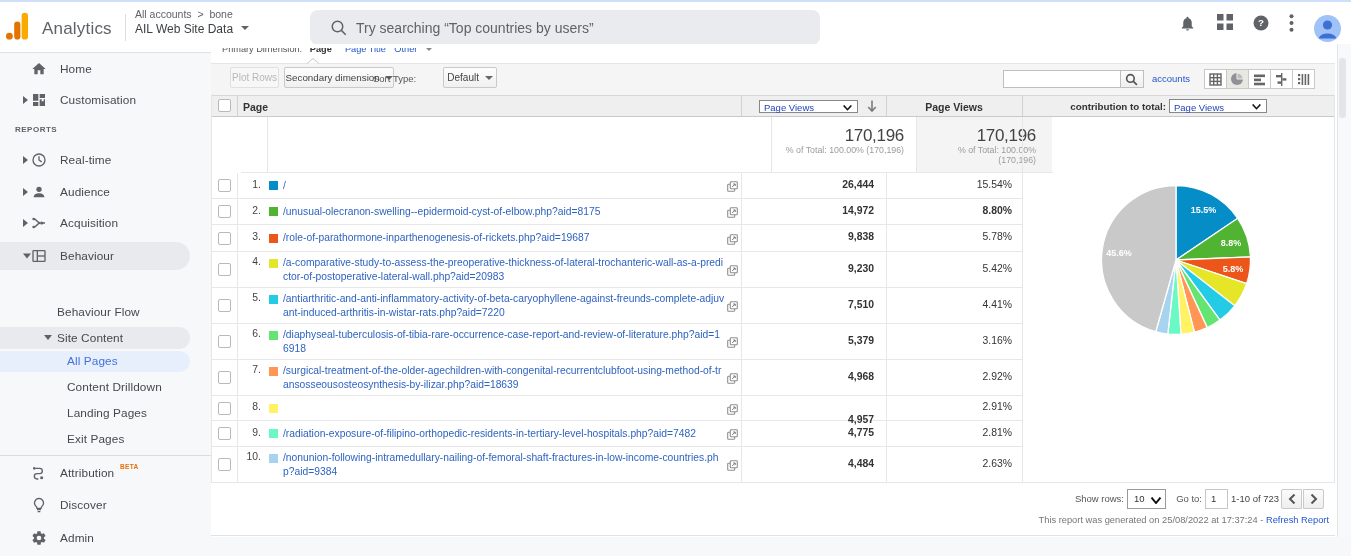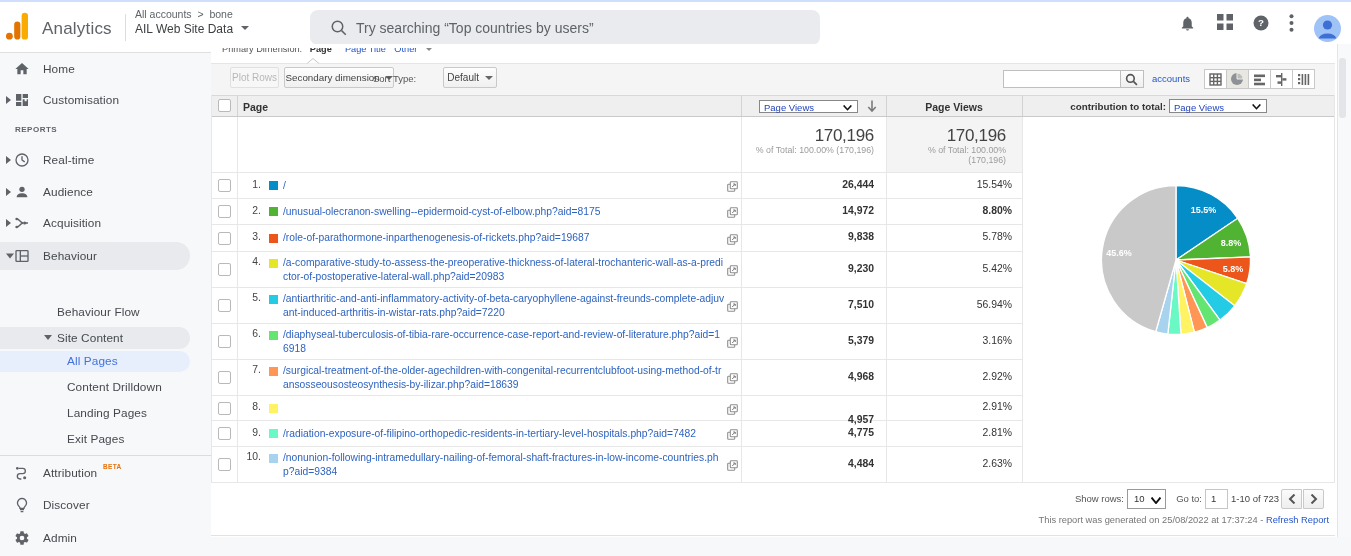--- a/index.html
+++ b/index.html
@@ -17,21 +17,21 @@
 #prop { position:absolute; left:135px; top:20px; font-size:12px; color:#3c4043; }
 #prop .caret { display:inline-block; margin-left:5px; vertical-align:3px; width:0; height:0; border-left:4.5px solid transparent; border-right:4.5px solid transparent; border-top:4.5px solid #5f6368; }
 #searchbar { position:absolute; left:310px; top:8px; width:510px; height:35px; background:#e9ebee; border-radius:8px; }
 #searchbar svg { position:absolute; left:20px; top:9px; }
 #searchbar .ph { position:absolute; left:46px; top:10px; font-size:14px; color:#5f6368; }
 .hicon { position:absolute; top:12px; color:#5f6368; }
 
 
 #sidebar { position:absolute; left:0; top:44px; width:211px; height:512px; background:#fff; }
 #sidenav { position:absolute; left:0; top:8px; width:211px; height:504px; background:#f7f8fa; border-top:1px solid #e0e0e0; }
-.nav-item { position:absolute; left:0; width:211px; height:28px; font-size:11.8px; letter-spacing:0.1px; color:#45494d; }
+.nav-item { position:absolute; left:17px; width:211px; height:28px; font-size:11.8px; letter-spacing:0.1px; color:#45494d; }
 .nav-item .txt { position:absolute; left:43px; top:50%; transform:translateY(-50%); }
 .nav-item .ic { position:absolute; left:14px; top:50%; transform:translateY(-50%); width:16px; height:16px; }
 .nav-item .arr { position:absolute; left:6px; top:50%; transform:translateY(-50%); width:0; height:0; }
 .arr.r { border-top:4px solid transparent; border-bottom:4px solid transparent; border-left:5px solid #5f6368; }
 .arr.d { border-left:4px solid transparent; border-right:4px solid transparent; border-top:5px solid #5f6368; }
 .pill { position:absolute; left:0; width:190px; border-radius:0 16px 16px 0; background:#e8eaee; }
 .sub { font-size:11.8px; letter-spacing:0.1px; color:#45494d; position:absolute; }
 #reports-label { position:absolute; left:15px; font-size:8px; font-weight:bold; color:#5f6368; letter-spacing:.5px; }
 #beta { color:#e8710a; font-size:6.5px; font-weight:bold; letter-spacing:.3px; }
 #sidediv { position:absolute; left:0; width:211px; height:1px; background:#dadce0; }
@@ -289,21 +289,21 @@
       <div style="position:absolute; left:800px; top:5px; width:155px; text-align:right; font-size:9.8px; font-weight:bold; color:#333;">contribution to total:</div>
       <div style="position:absolute; left:958px; top:3px; width:98px; height:14px; border:1px solid #888; background:#fff;">
         <span style="position:absolute; left:4px; top:1.5px; font-size:9.5px; color:#2244bb;">Page Views</span>
         <svg width="9" height="6" viewBox="0 0 10 7" style="position:absolute; right:5px; top:4px;">
             <path d="M0.5 0.5 L5 5.5 L9.5 0.5" fill="none" stroke="#111" stroke-width="1.8"></path>
           </svg>
       </div>
     </div>
     <div id="tbody">
 
-      <div class="trow" style="top:0; height:56px;">
+      <div class="trow" style="top:0; height:56px;margin-left:30px;">
         <div class="cell-line" style="left:26px;"></div>
         <div class="cell-line" style="left:530px;"></div>
         <div class="cell-line" style="left:675px;"></div>
         <div style="position:absolute; left:676px; top:0; width:135px; height:55px; background:#f4f4f4;"></div>
         <div style="position:absolute; left:460px; top:9px; width:203px; text-align:right; font-size:17px; letter-spacing:-0.3px; color:#424242;">170,196</div>
         <div style="position:absolute; left:420px; top:28px; width:243px; text-align:right; font-size:8.8px; color:#9b9b9b;">% of Total: 100.00% (170,196)</div>
         <div style="position:absolute; left:600px; top:9px; width:195px; text-align:right; font-size:17px; letter-spacing:-0.3px; color:#424242;">170,196</div>
         <div style="position:absolute; left:634px; top:28px; width:161px; text-align:right; font-size:8.8px; line-height:10px; color:#9b9b9b;">% of Total: 100.00%<br>(170,196)</div>
       </div>
       <div class="trow" style="top:56px; height:26px;">
@@ -377,21 +377,21 @@
         <div class="cb" style="top:11px;"></div>
         <div class="idx" style="top:4px;">5.</div>
         <div class="sw" style="top:7px; background:#24cbe5;"></div>
         <div class="lnk" style="top:4px;">/antiarthritic-and-anti-inflammatory-activity-of-beta-caryophyllene-against-freunds-complete-adjuv<br>ant-induced-arthritis-in-wistar-rats.php?aid=7220</div>
         <svg class="copyic" style="top:13px;" width="11" height="11" viewBox="0 0 11 11">
             <rect x="0.7" y="3.2" width="7" height="7.1" fill="none" stroke="#8f8f8f" stroke-width="1.1" rx="0.8"></rect>
             <rect x="3.3" y="0.7" width="7" height="7.1" fill="#fff" stroke="#8f8f8f" stroke-width="1.1" rx="0.8"></rect>
             <path d="M5.2 6 L8 3.2 M8.2 5 V3 H6.2" stroke="#777" stroke-width="1" fill="none"></path>
           </svg>
         <div class="num" style="left:483px; top:11px;">7,510</div>
-        <div class="pct" style="left:621px; top:11px;">56.94%</div>
+        <div class="pct" style="left:621px; top:11px;">4.41%</div>
       </div>
       <div class="trow" style="top:207px; height:36px;">
         <div class="cell-line" style="left:26px;"></div>
           <div class="cell-line" style="left:530px;"></div>
           <div class="cell-line" style="left:675px;"></div>
         <div class="cb" style="top:11px;"></div>
         <div class="idx" style="top:4px;">6.</div>
         <div class="sw" style="top:7px; background:#64e572;"></div>
         <div class="lnk" style="top:4px;">/diaphyseal-tuberculosis-of-tibia-rare-occurrence-case-report-and-review-of-literature.php?aid=1<br>6918</div>
         <svg class="copyic" style="top:13px;" width="11" height="11" viewBox="0 0 11 11">

